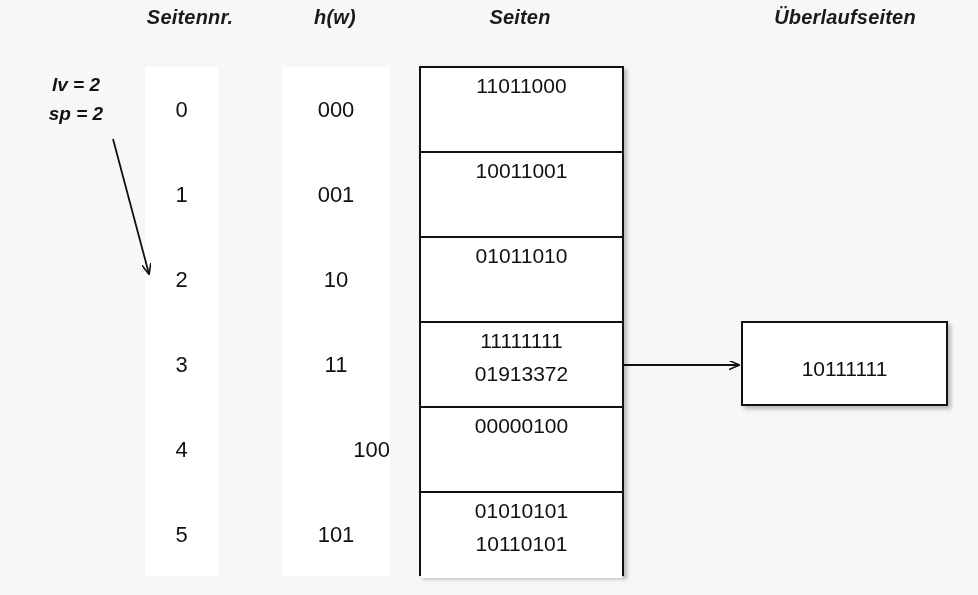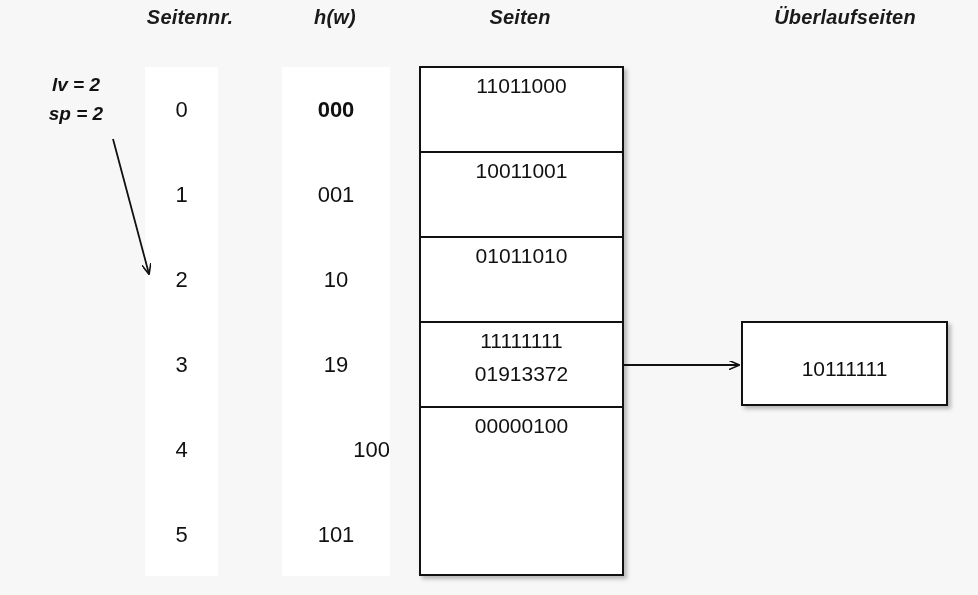--- a/index.html
+++ b/index.html
@@ -146,24 +146,24 @@
   <div class="strip" id="strip-seitennr"></div>
   <div class="strip" id="strip-hw"></div>
 
   <div class="strip-cell sn-cell" style="top:67px;">0</div>
   <div class="strip-cell sn-cell" style="top:152px;">1</div>
   <div class="strip-cell sn-cell" style="top:237px;">2</div>
   <div class="strip-cell sn-cell" style="top:322px;">3</div>
   <div class="strip-cell sn-cell" style="top:407px;">4</div>
   <div class="strip-cell sn-cell" style="top:492px;">5</div>
 
-  <div class="strip-cell hw-cell" style="top:67px;font-weight:bold;">000</div>
+  <div class="strip-cell hw-cell" style="top:67px;">000</div>
   <div class="strip-cell hw-cell" style="top:152px;">001</div>
   <div class="strip-cell hw-cell" style="top:237px;">10</div>
-  <div class="strip-cell hw-cell" style="top:322px;">19</div>
+  <div class="strip-cell hw-cell" style="top:322px;">11</div>
   <div class="strip-cell hw-cell" style="top:407px;text-align:right;">100</div>
   <div class="strip-cell hw-cell" style="top:492px;">101</div>
 
   <div id="pages-table">
 
     <div class="page-cell">
       <div class="page-line">11011000</div>
     </div>
 
     <div class="page-cell">
@@ -176,20 +176,24 @@
 
     <div class="page-cell">
       <div class="page-line">11111111</div>
       <div class="page-line">01913372</div>
     </div>
 
     <div class="page-cell">
       <div class="page-line">00000100</div>
     </div>
 
+    <div class="page-cell">
+      <div class="page-line">01010101</div>
+      <div class="page-line">10110101</div>
+    </div>
 
   </div>
 
   <div id="overflow-box">
     <div class="page-line">10111111</div>
   </div>
 
   <svg id="arrows" viewBox="0 0 978 595" width="978" height="595">
     <defs>
       <marker id="ah" markerWidth="11" markerHeight="9" refX="10" refY="4.5" orient="auto" markerUnits="userSpaceOnUse">

